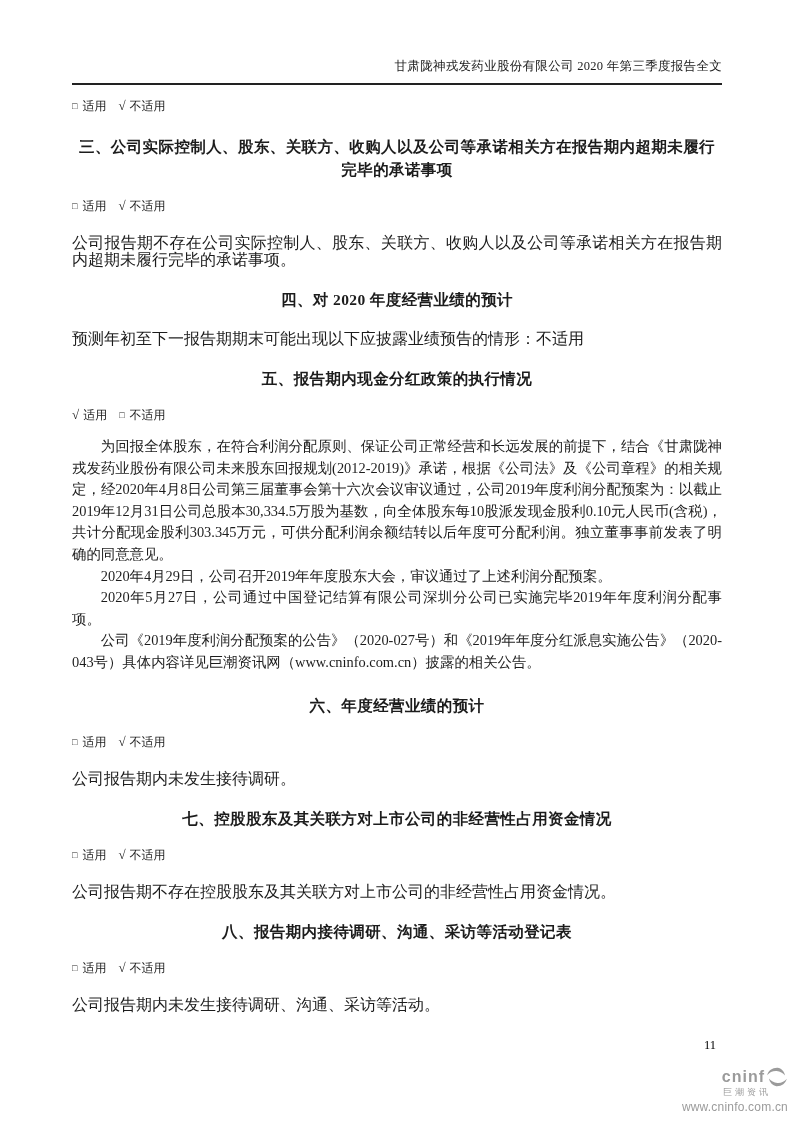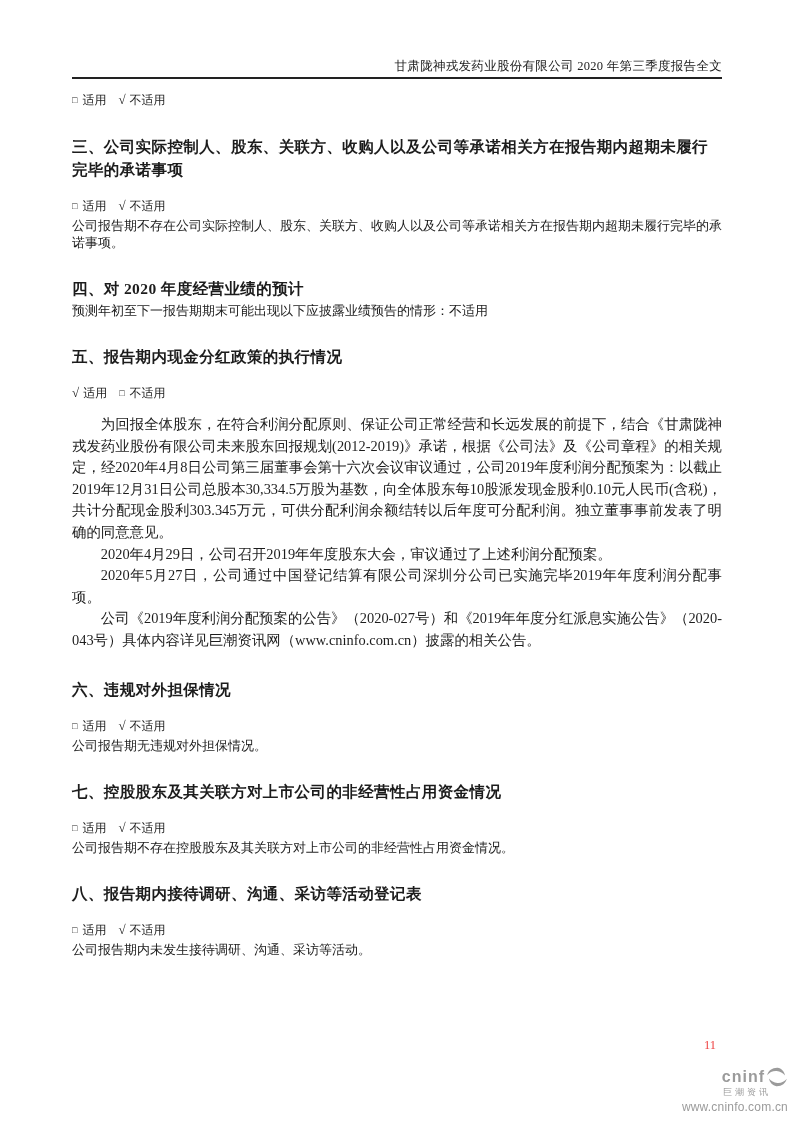--- a/index.html
+++ b/index.html
@@ -2,36 +2,37 @@
 <html><head>
 <meta charset="utf-8">
 <style>
   html,body{margin:0;padding:0;background:#e8e8e8;}
   .page{
     width:793px;height:1122px;margin:0 auto;background:#ffffff;position:relative;
     font-family:"Liberation Serif","DejaVu Serif",serif;color:#1c1c1c;overflow:hidden;
   }
   .content{padding:0 71px 0 72px;}
   .header{
-    padding-top:58px;padding-bottom:2px;border-bottom:2px solid #222;
+    padding-top:58px;padding-bottom:8px;border-bottom:2px solid #222;
     text-align:right;font-size:12.5px;line-height:17px;letter-spacing:0.3px;
   }
   .h{
-    font-size:15.5px;font-weight:bold;line-height:23px;margin-top:26px;
+    font-size:15.5px;font-weight:bold;line-height:23px;margin-top:20px;
     letter-spacing:0.4px;
+    text-align:center;
   }
   .cb{margin-top:17px;font-size:12px;line-height:16px;}
   .content > .cb.first{margin-top:13px;}
   .cb .box{font-size:9px;display:inline-block;transform:translateY(-1px);margin-right:5px;}
   .cb .check{font-size:13px;margin-right:4px;}
   .cb .lbl{margin-right:12px;}
-  .p{margin-top:2px;font-size:13px;line-height:17px;text-align:justify;}
+  .p{margin-top:19px;font-size:16px;line-height:17px;text-align:justify;}
   .rich{margin-top:12px;font-size:14.4px;line-height:21.6px;text-align:justify;}
   .rich p{margin:0;text-indent:2em;}
-  .pagenum{position:absolute;top:1038px;right:77px;font-size:12.5px;color:#ef4444;}
+  .pagenum{position:absolute;top:1038px;right:77px;font-size:12.5px;color:#000000;}
   .logo{
     position:absolute;right:5px;bottom:8px;color:#9b9b9b;text-align:right;
     font-family:"Liberation Sans","DejaVu Sans",sans-serif;
   }
   .logo .row{display:flex;align-items:center;justify-content:flex-end;gap:1px;}
   .logo .brand{font-size:16px;font-weight:bold;letter-spacing:1px;line-height:16px;margin-left:9px;}
   .logo .icon{width:22px;height:20px;display:inline-block;}
   .logo .cn{font-size:9px;letter-spacing:3px;margin-right:17px;margin-top:-1px;}
   .logo .url{font-size:12px;margin-top:1px;letter-spacing:0.2px;}
 </style>
@@ -67,27 +68,27 @@
       <span class="check">√</span><span class="lbl">适用</span><span class="box">□</span><span>不适用</span>
     </div>
 
     <div class="rich">
       <p>为回报全体股东，在符合利润分配原则、保证公司正常经营和长远发展的前提下，结合《甘肃陇神戎发药业股份有限公司未来股东回报规划(2012-2019)》承诺，根据《公司法》及《公司章程》的相关规定，经2020年4月8日公司第三届董事会第十六次会议审议通过，公司2019年度利润分配预案为：以截止2019年12月31日公司总股本30,334.5万股为基数，向全体股东每10股派发现金股利0.10元人民币(含税)，共计分配现金股利303.345万元，可供分配利润余额结转以后年度可分配利润。独立董事事前发表了明确的同意意见。</p>
       <p>2020年4月29日，公司召开2019年年度股东大会，审议通过了上述利润分配预案。</p>
       <p>2020年5月27日，公司通过中国登记结算有限公司深圳分公司已实施完毕2019年年度利润分配事项。</p>
       <p>公司《2019年度利润分配预案的公告》（2020-027号）和《2019年年度分红派息实施公告》（2020-043号）具体内容详见巨潮资讯网（www.cninfo.com.cn）披露的相关公告。</p>
     </div>
 
-    <div class="h">六、违规对外担保情况</div>
+    <div class="h">六、年度经营业绩的预计</div>
 
     <div class="cb">
       <span class="box">□</span><span class="lbl">适用</span><span class="check">√</span><span>不适用</span>
     </div>
 
-    <div class="p">公司报告期无违规对外担保情况。</div>
+    <div class="p">公司报告期内未发生接待调研。</div>
 
     <div class="h">七、控股股东及其关联方对上市公司的非经营性占用资金情况</div>
 
     <div class="cb">
       <span class="box">□</span><span class="lbl">适用</span><span class="check">√</span><span>不适用</span>
     </div>
 
     <div class="p">公司报告期不存在控股股东及其关联方对上市公司的非经营性占用资金情况。</div>
 
     <div class="h">八、报告期内接待调研、沟通、采访等活动登记表</div>

